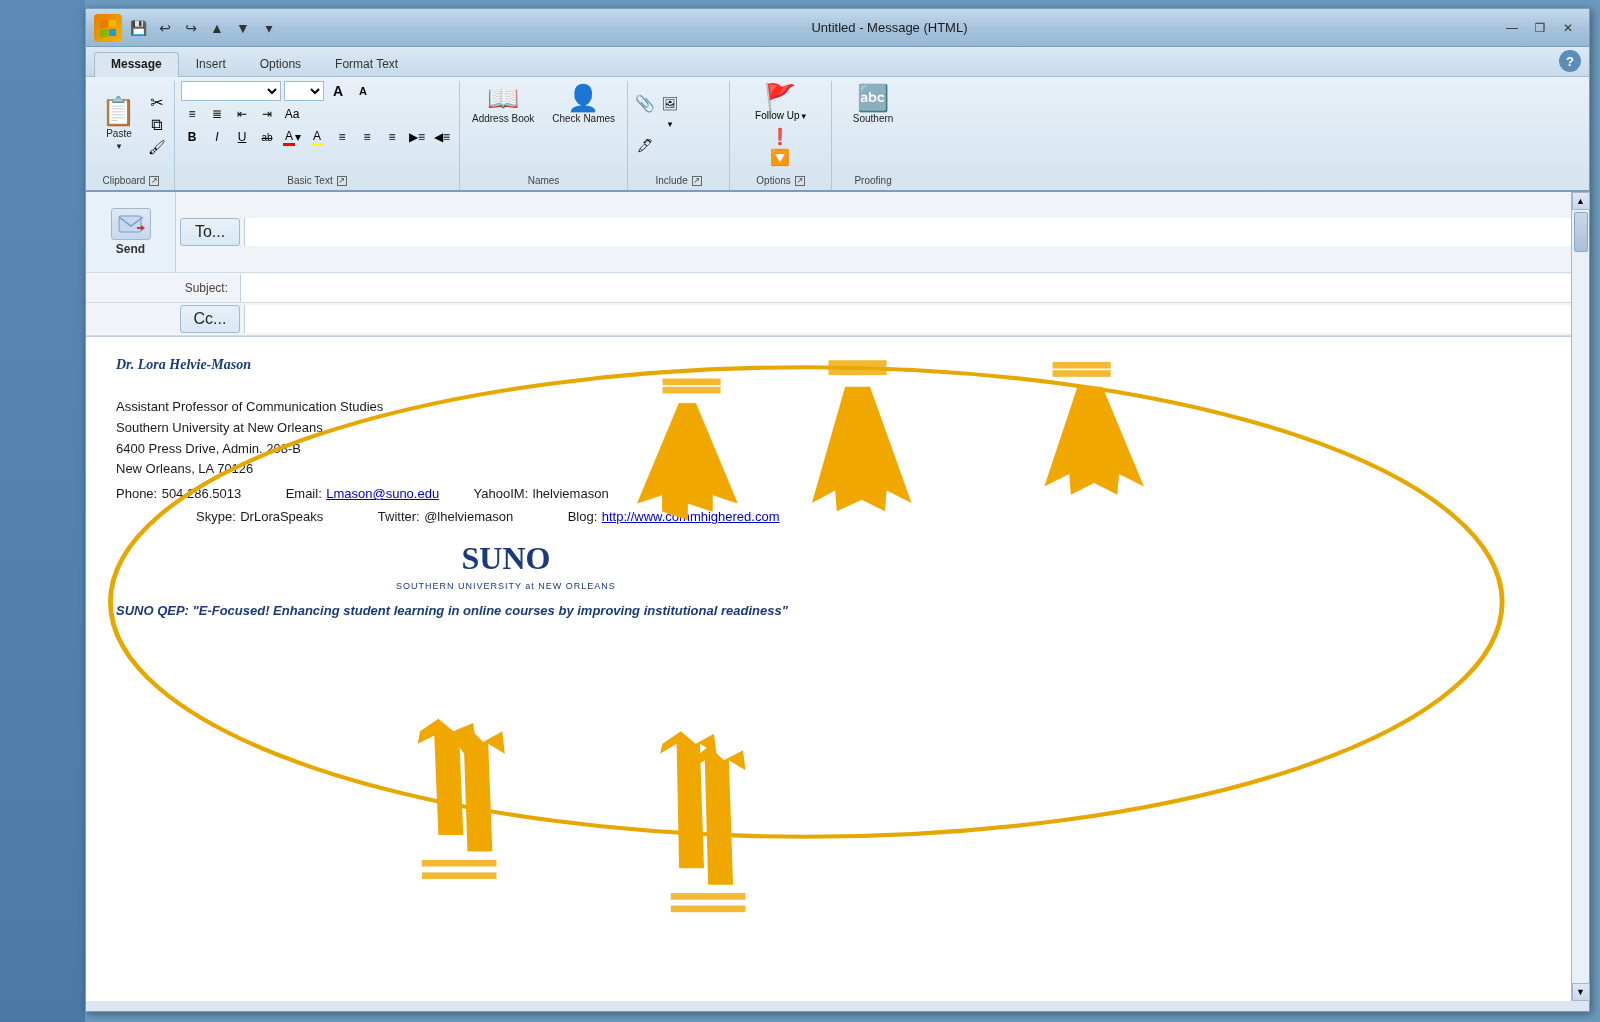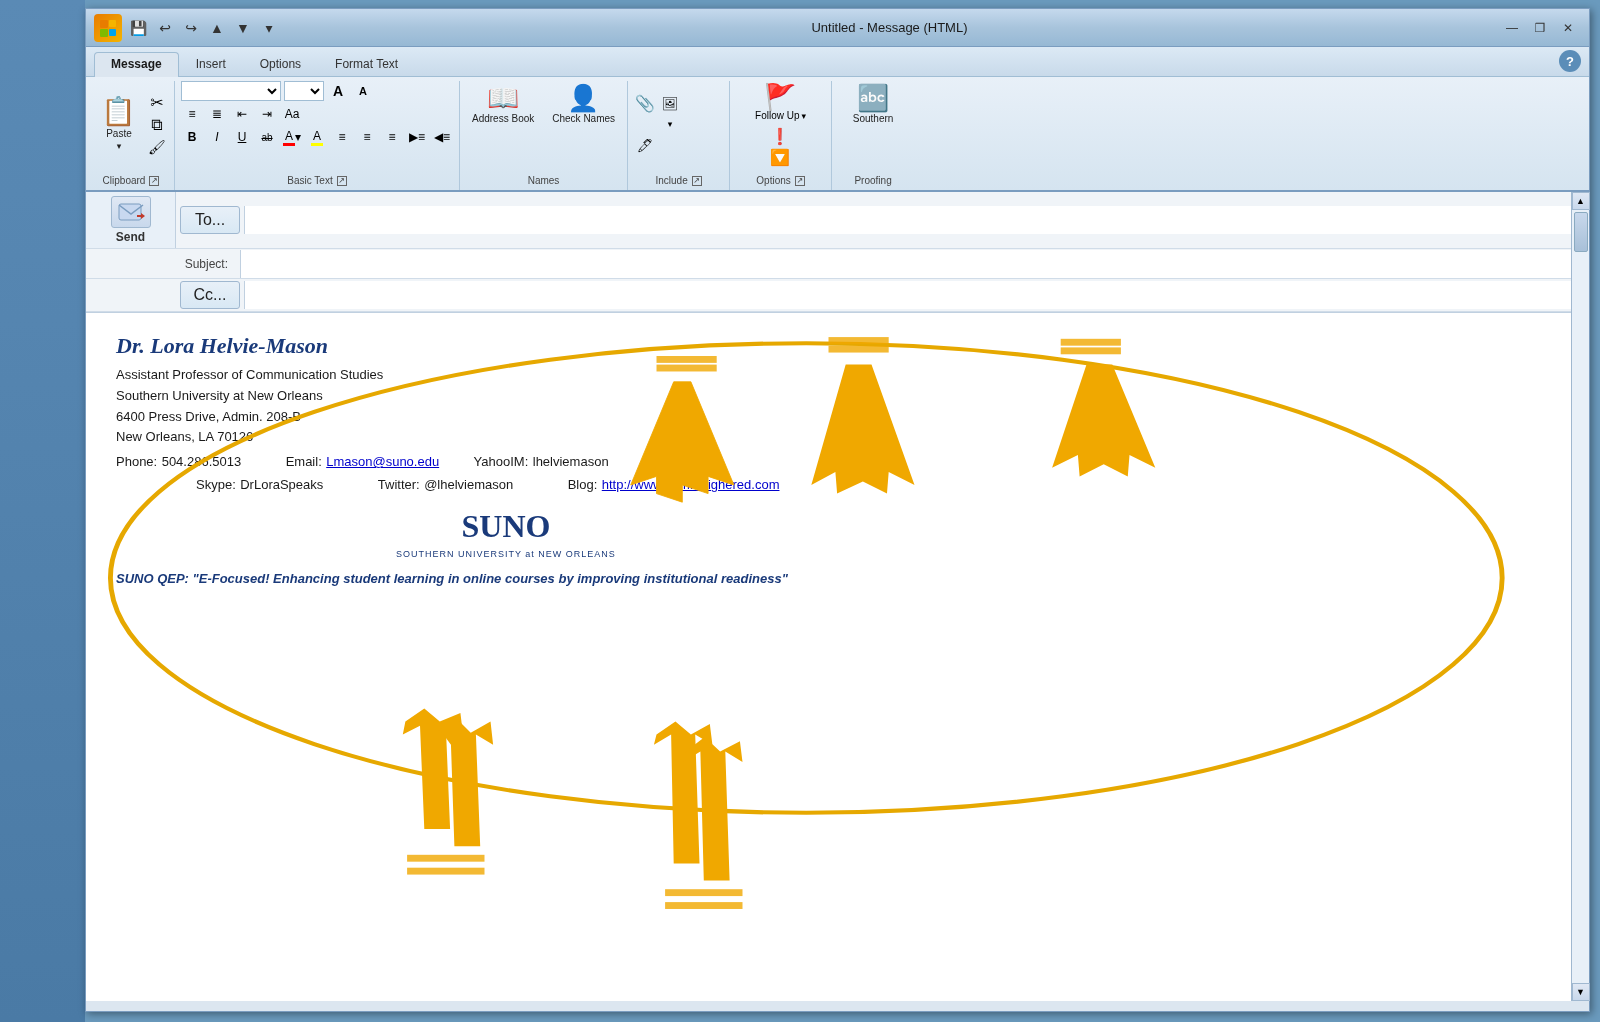--- a/index.html
+++ b/index.html
@@ -334,23 +334,23 @@
       padding: 20px 30px;
       position: relative;
       overflow: hidden;
     }
 
     
     .signature-name {
       font-family: 'Times New Roman', Times, serif;
       font-style: italic;
       font-weight: bold;
-      font-size: 22px;
+      font-size: 14px;
       color: #1a3a7a;
-      margin-bottom: 6px;
+      margin-bottom: 24px;
     }
 
     .signature-text {
       font-size: 13px;
       color: #1a1a1a;
       line-height: 1.6;
     }
 
     .signature-link {
       color: #0000cc;
@@ -566,21 +566,21 @@
 
   </div>
 
   <div style="display:flex;flex-direction:row;height:calc(100% - 38px - 30px - 125px);position:relative;">
 
     <div style="flex:1;display:flex;flex-direction:column;">
 
       <div class="email-fields">
 
         <div class="field-row">
-          <div style="display:flex;flex-direction:column;align-items:center;justify-content:center;width:90px;border-right:1px solid #c0d0e0;background:#e8f0f8;padding:4px;gap:2px;height:100%;">
+          <div style="display:flex;flex-direction:column;align-items:center;justify-content:center;width:90px;border-right:1px solid #c0d0e0;background:#e8f0f8;padding:16px;gap:2px;height:100%;">
             <div class="send-icon-box">
               <svg width="28" height="24" viewBox="0 0 28 24">
                 <rect x="2" y="4" width="22" height="16" rx="2" fill="#c8d8f0" stroke="#7a9cbf" stroke-width="1"></rect>
                 <polyline points="2,5 14,14 26,5" fill="none" stroke="#7a9cbf" stroke-width="1.5"></polyline>
                 <line x1="20" y1="16" x2="26" y2="16" stroke="#c0392b" stroke-width="2"></line>
                 <polygon points="24,13 28,16 24,19" fill="#c0392b"></polygon>
               </svg>
             </div>
             <div class="send-label">Send</div>
           </div>

